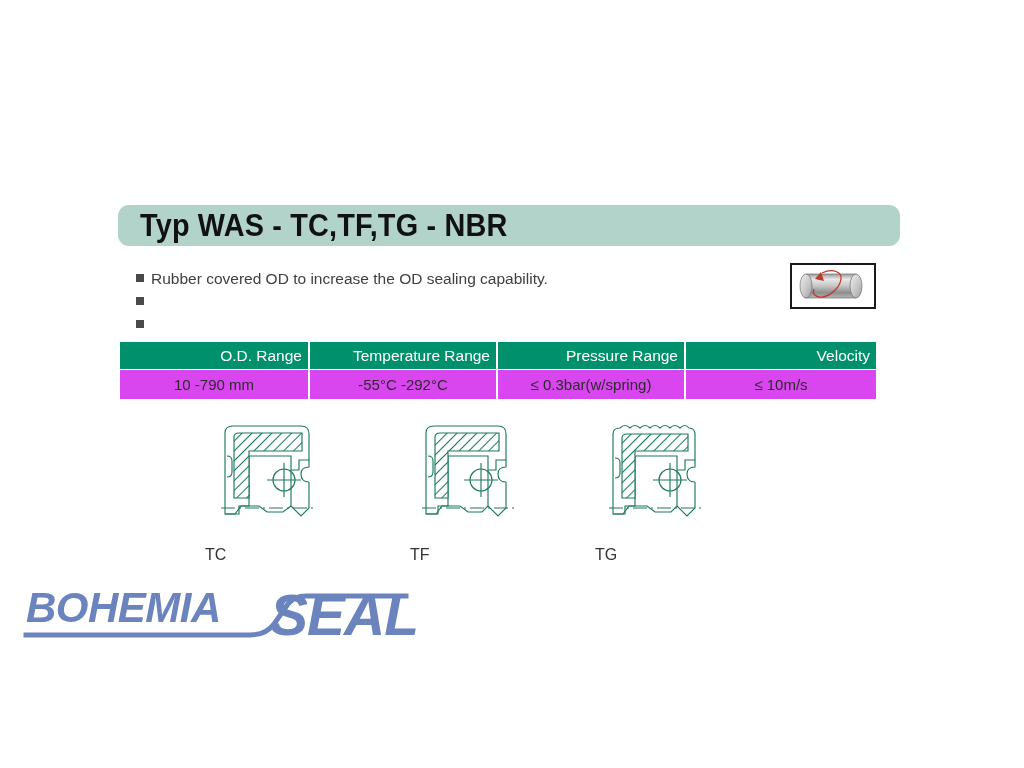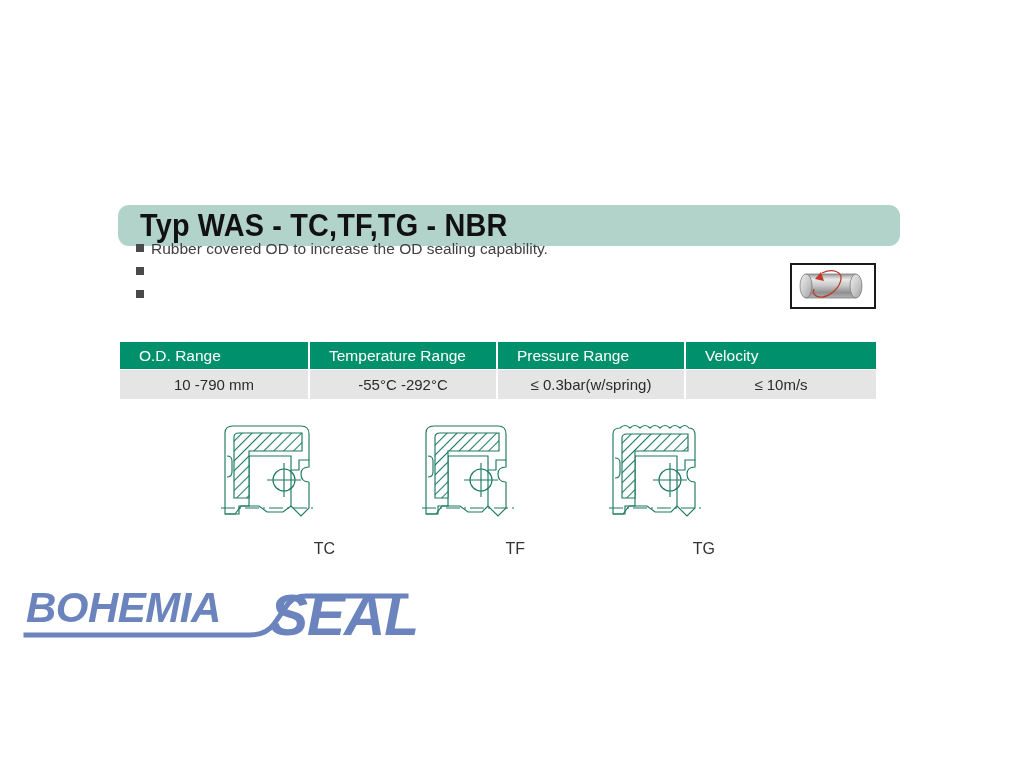--- a/index.html
+++ b/index.html
@@ -36,21 +36,21 @@
     margin-left: 22px;
     transform: scaleX(0.93);
     transform-origin: left center;
     white-space: nowrap;
   }
 
   
   #bullet-list {
     position: absolute;
     left: 136px;
-    top: 238px;
+    top: 268px;
     width: 640px;
   }
   .bullet-row {
     display: flex;
     align-items: flex-start;
     height: 23px;
   }
   .bullet-mark {
     width: 8px;
     height: 8px;
@@ -87,47 +87,47 @@
     border-collapse: separate;
     border-spacing: 2px 1px;
     table-layout: fixed;
   }
   #spec-table th {
     background: #00906b;
     color: #ffffff;
     font-size: 15.5px;
     font-weight: normal;
     height: 27px;
-    text-align: left;
-    padding: 0 19px;
+    text-align: right;
+    padding: 0 6px;
     white-space: nowrap;
   }
   #spec-table td {
-    background: #e5e5e5;
+    background: #d946ef;
     color: #2b2b2b;
     font-size: 15px;
     height: 29px;
     text-align: center;
     padding: 0 2px;
     white-space: nowrap;
   }
 
   
   .seal-fig {
     position: absolute;
     top: 420px;
   }
   #seal-fig-tc { left: 205px; }
   #seal-fig-tf { left: 410px; }
   #seal-fig-tg { left: 595px; }
   .seal-label {
-    text-align: right;
+    text-align: left;
     font-size: 16px;
     color: #333333;
-    margin-top: 8px;
+    margin-top: 14px;
   }
 
   
   #logo {
     position: absolute;
     left: 20px;
     top: 578px;
     width: 400px;
     height: 72px;
     font-style: italic;

